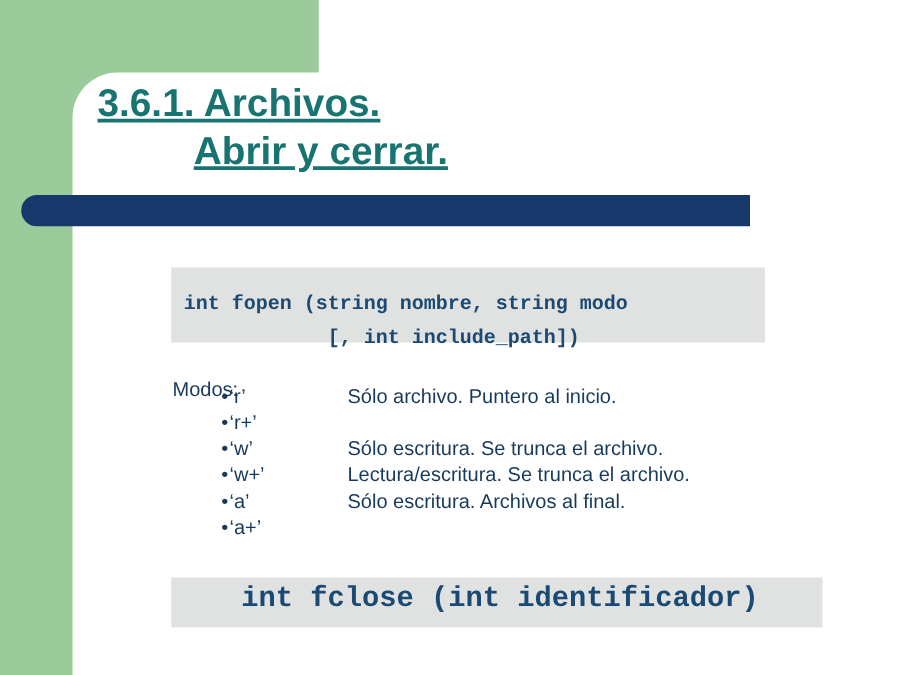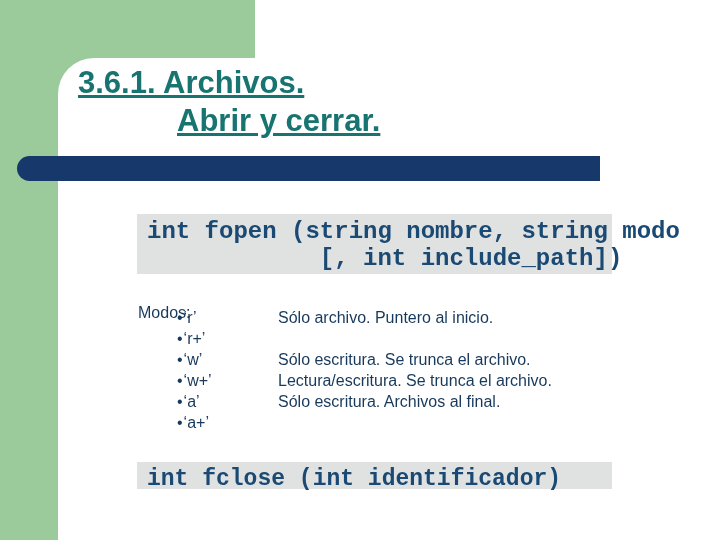--- a/index.html
+++ b/index.html
@@ -33,38 +33,38 @@
   .page-title {
     position: absolute;
     left: 78px; top: 64px;
     color: var(--teal, #177470);
     font-size: 31px;
     font-weight: bold;
     line-height: 38px;
     white-space: nowrap;
     text-decoration: underline;
   }
-  .title-line2 { margin-left: 99px; }
+  .title-line2 { margin-left: 77px; }
   .code-block {
     position: absolute;
     left: 137px;
     width: 475px;
     background: var(--code_bg, #e0e1e1);
   }
   .code-block pre {
     margin: 0;
     padding: 5px 0 0 10px;
     font-family: "Liberation Mono", monospace;
     font-weight: bold;
     color: var(--code, #1a4a74);
     white-space: pre;
   }
   .code-fopen { top: 214px; height: 60px; }
-  .code-fopen pre { font-size: 24px; line-height: 27px; padding-top: 4px; }
-  .code-fclose { top: 462px; height: 27px; }
+  .code-fopen pre { font-size: 16px; line-height: 27px; padding-top: 16px; }
+  .code-fclose { top: 462px; height: 40px; padding-left: 46px; }
   .code-fclose pre { font-size: 23px; line-height: 25px; padding-top: 5px; }
   .modes-label {
     position: absolute;
     left: 138px; top: 288px;
     font-size: 16px;
     color: var(--text, #17395c);
     margin-top: 16px;
   }
   .mode-list {
     position: absolute;

